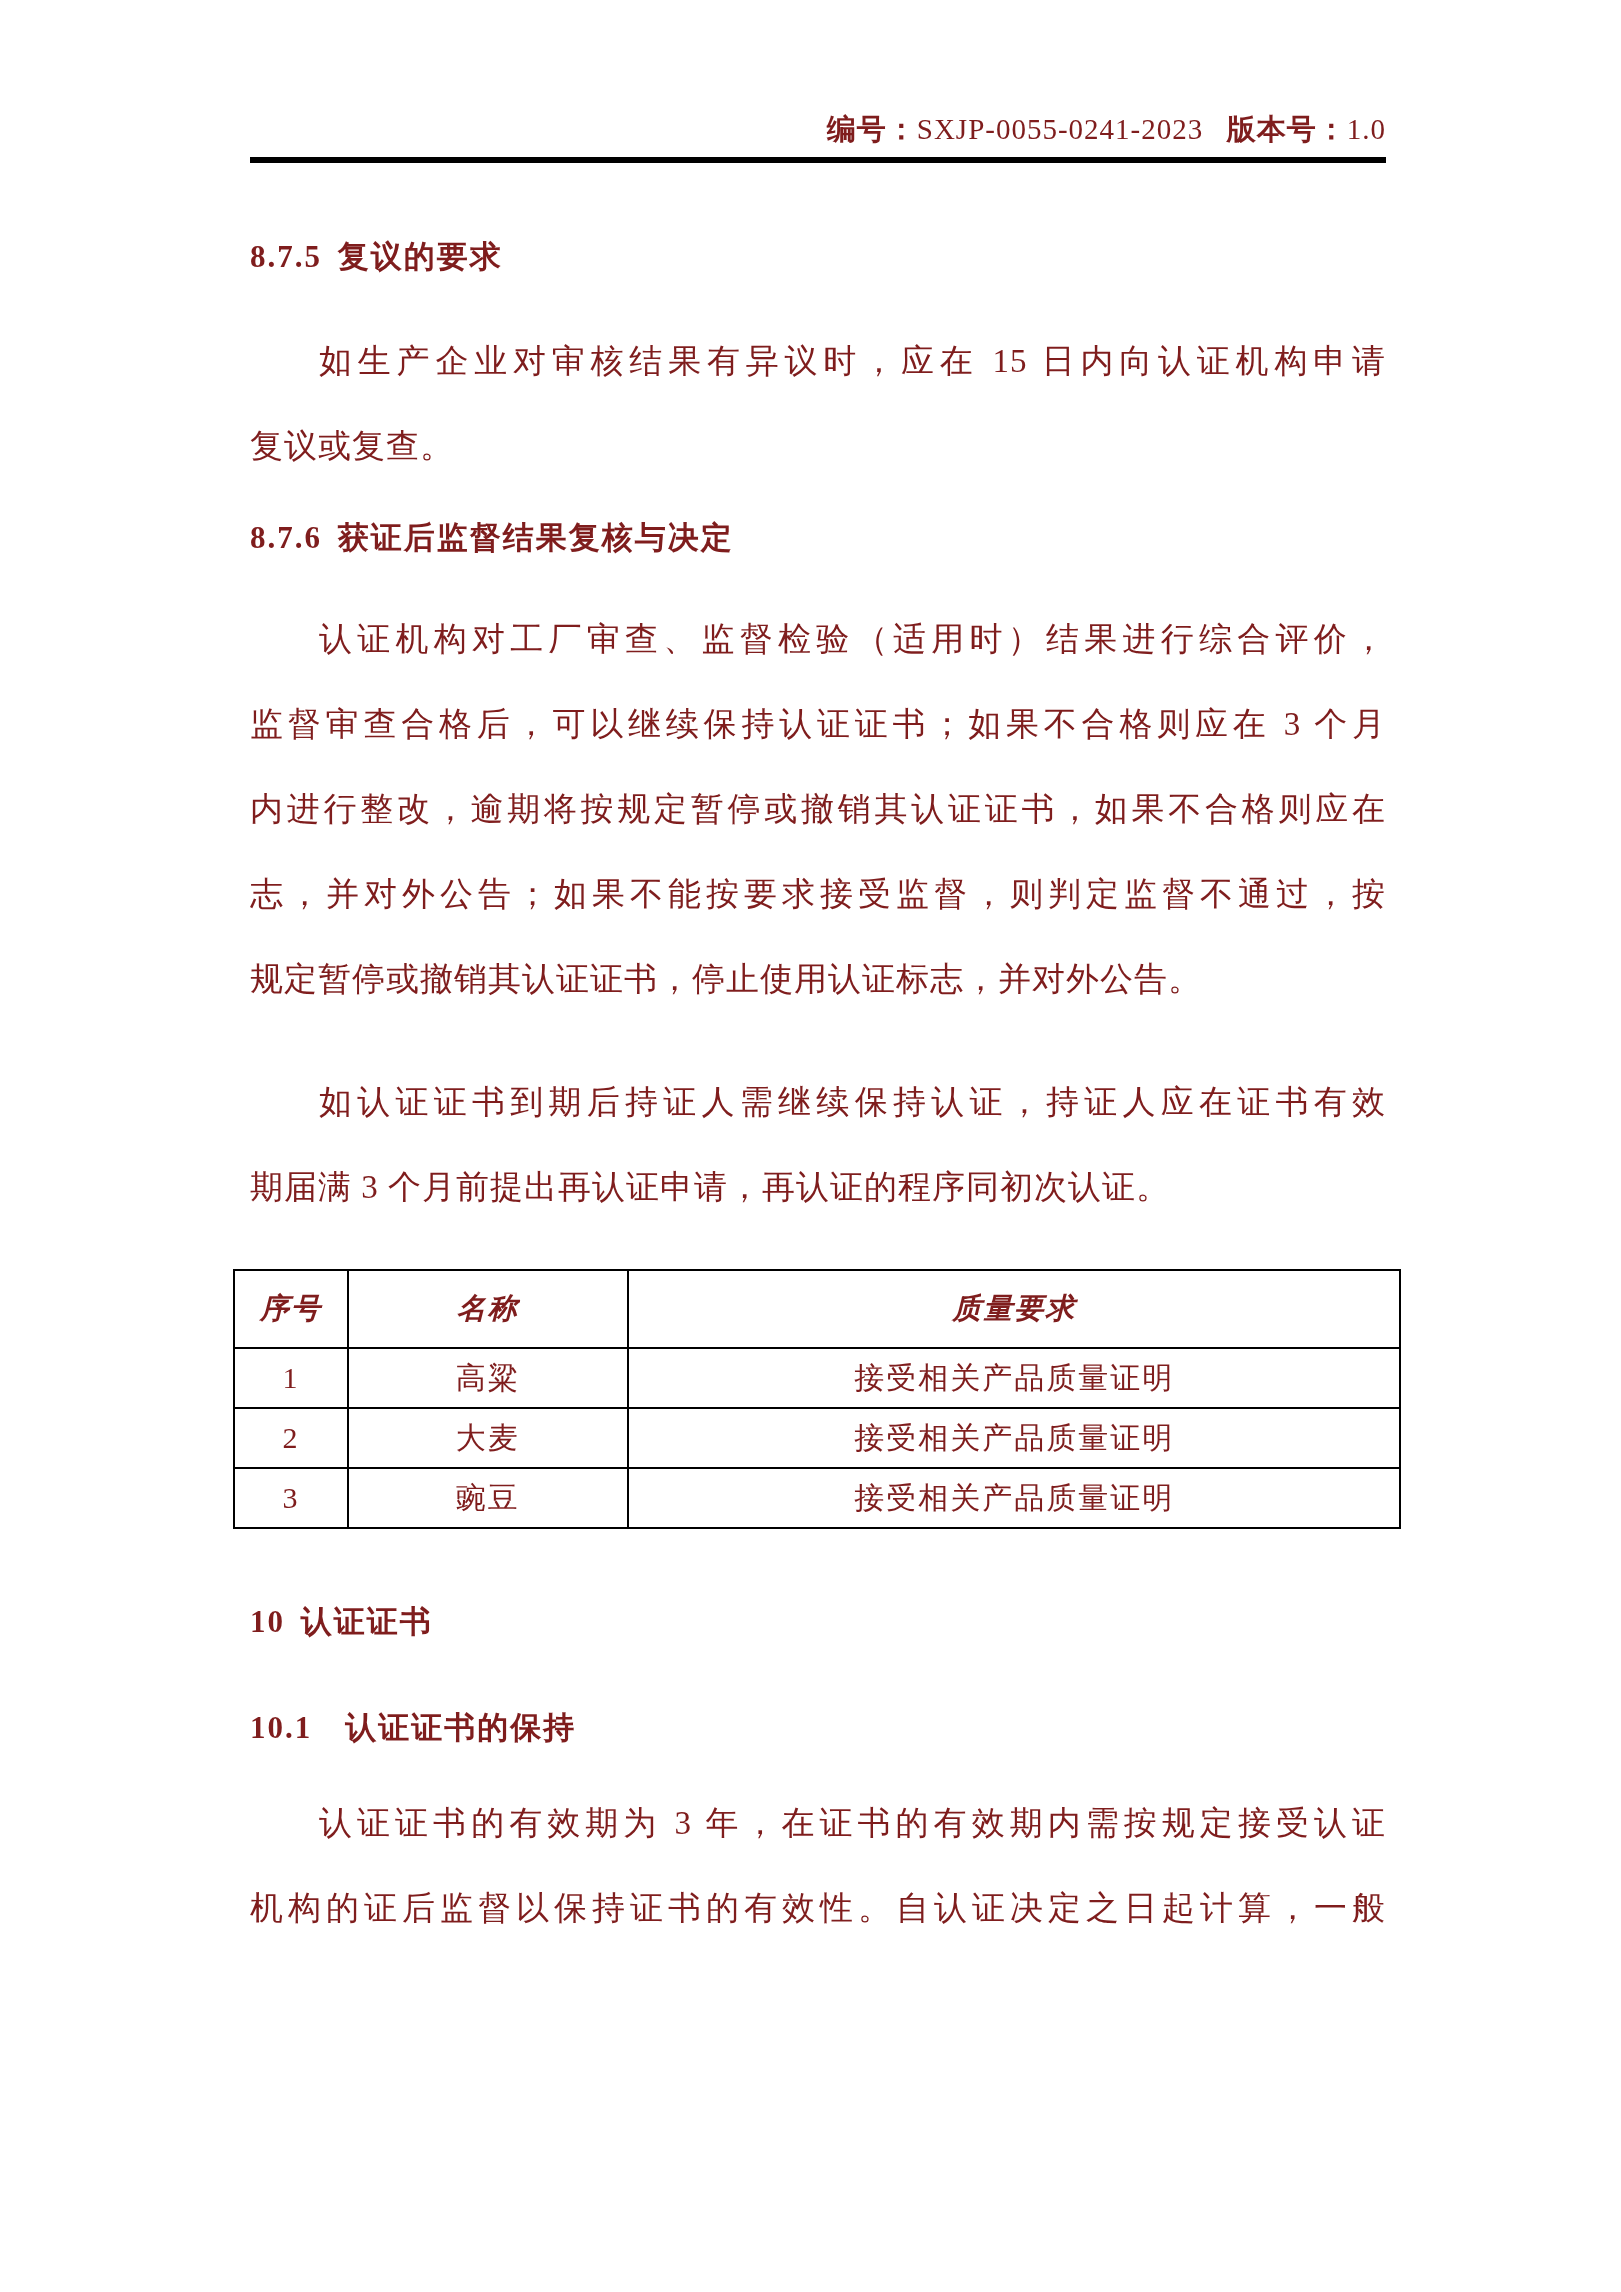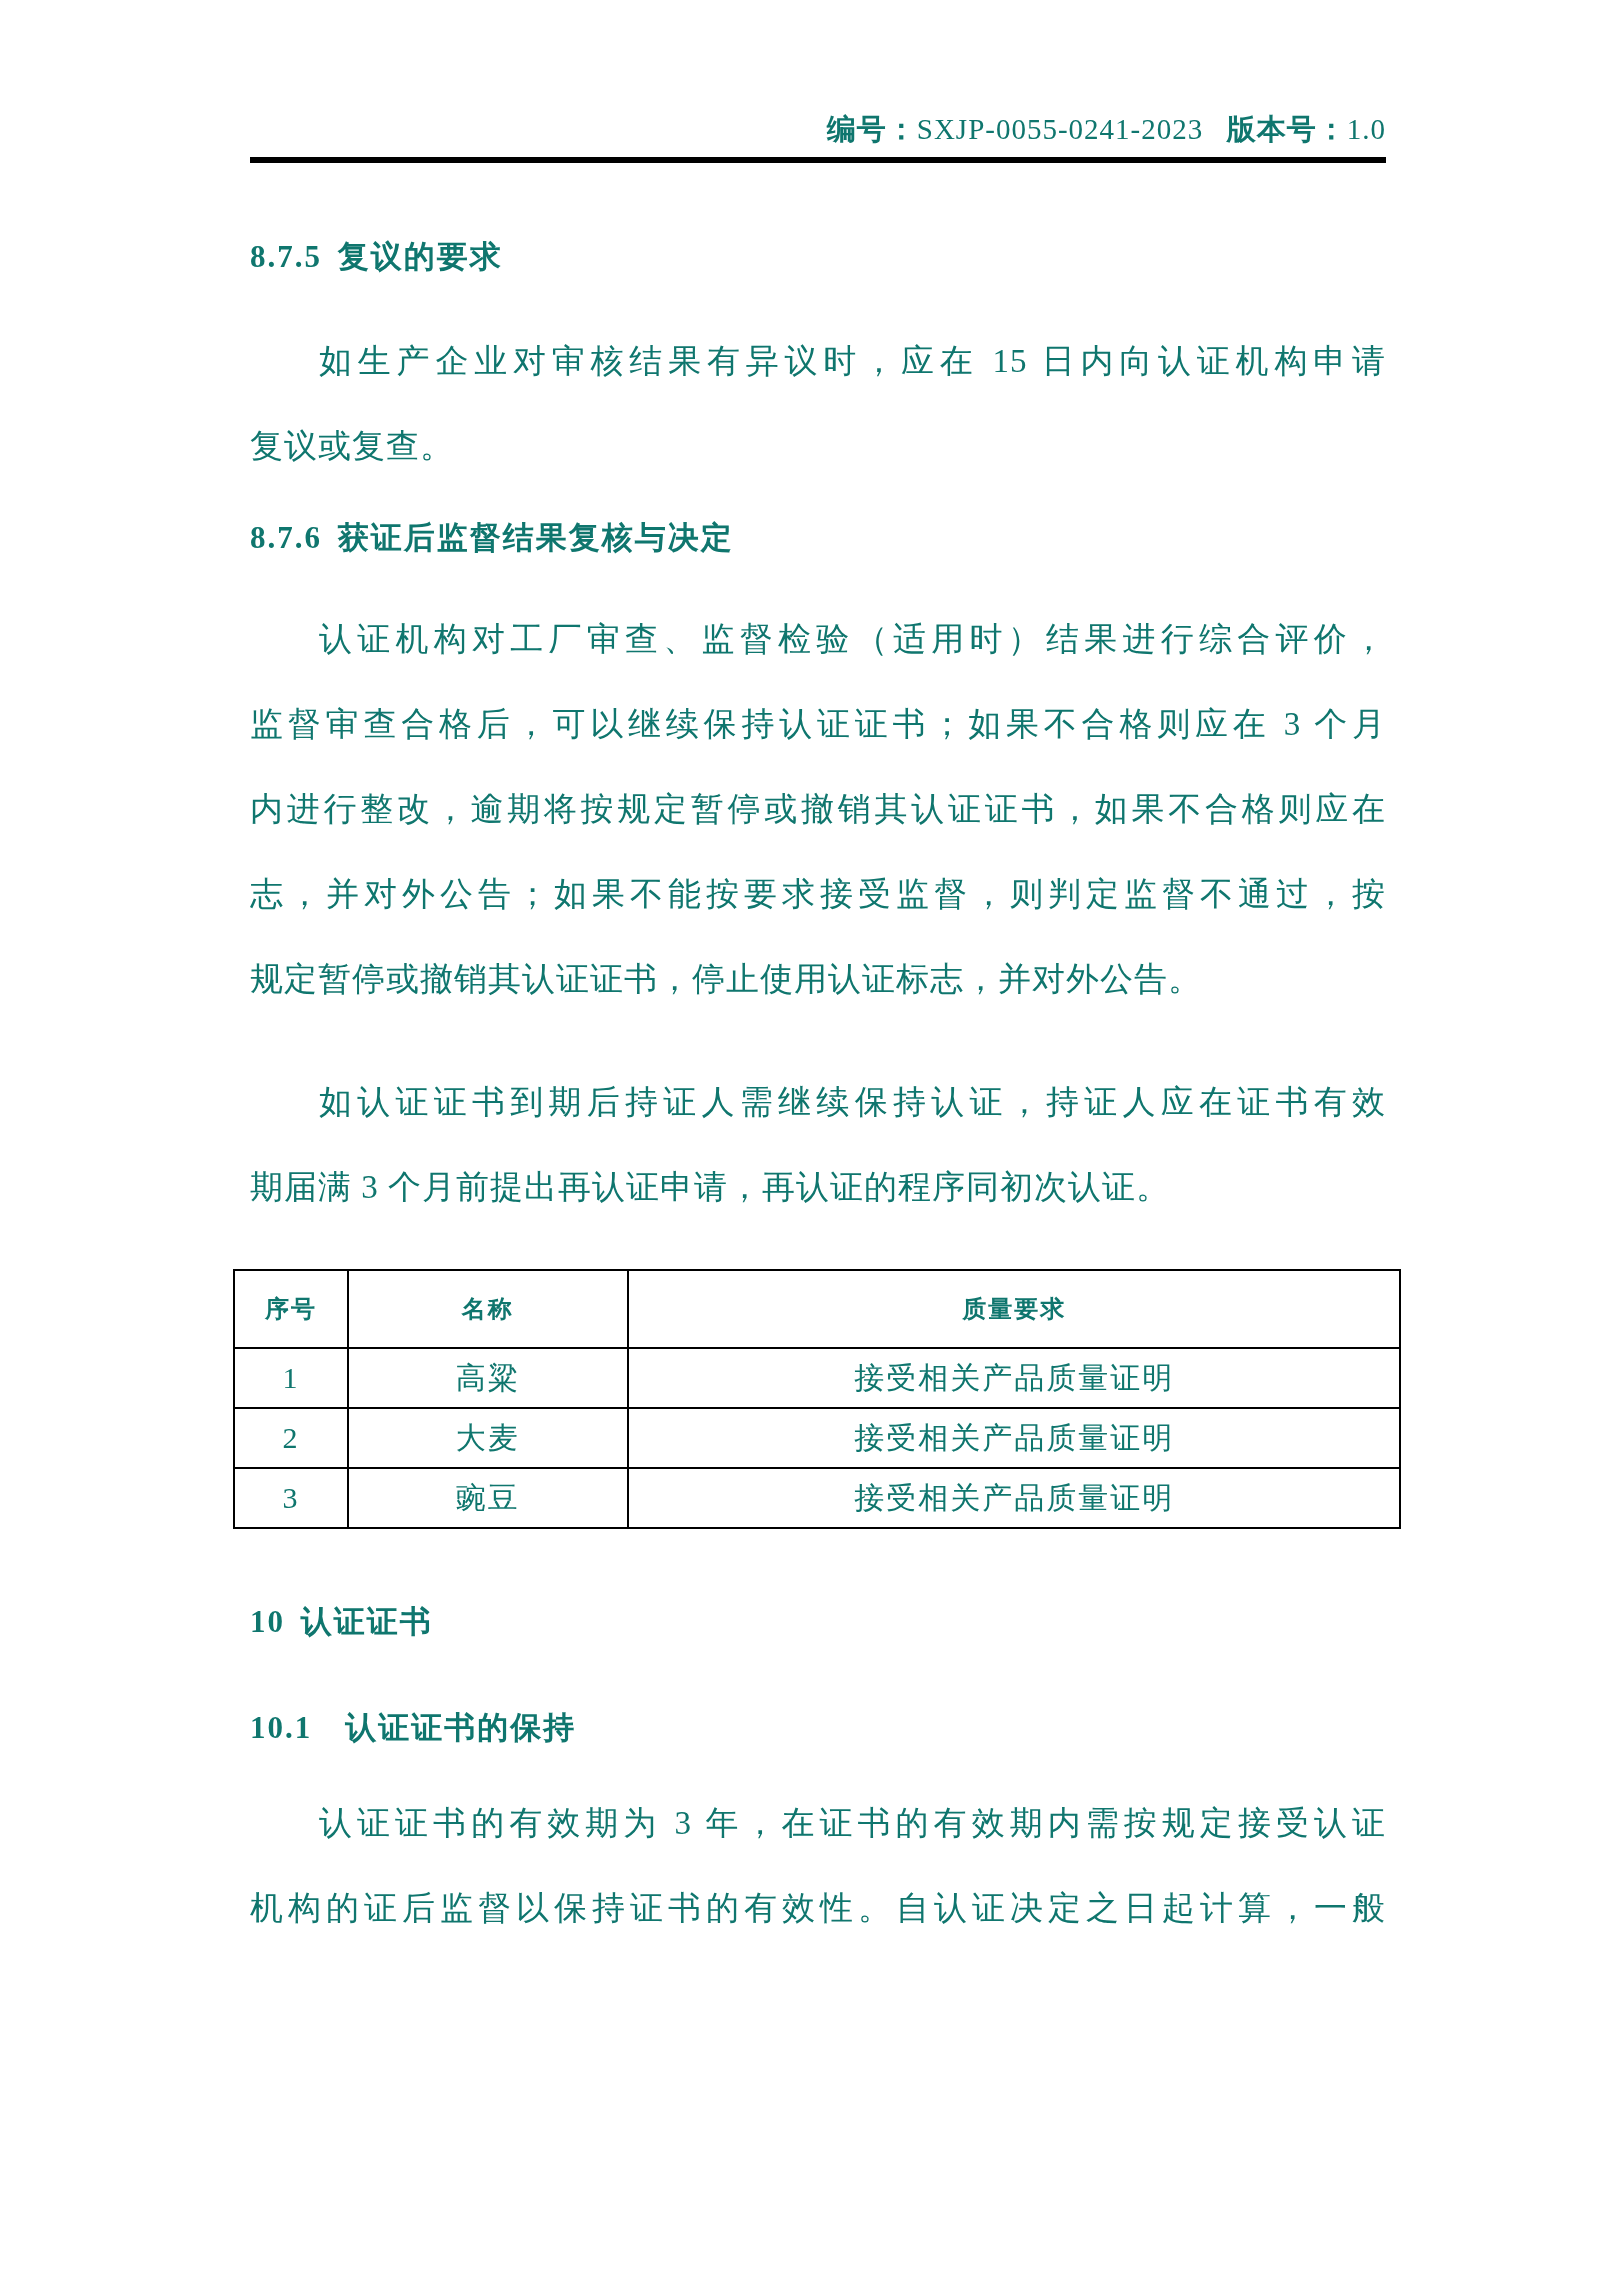--- a/index.html
+++ b/index.html
@@ -6,21 +6,21 @@
     margin: 0;
     padding: 0;
     background: #ffffff;
   }
   .page {
     position: relative;
     width: 1621px;
     height: 2293px;
     margin: 0 auto;
     background: #ffffff;
-    color: #0f766e;
+    color: #7f1d1d;
     font-family: "Liberation Serif", "DejaVu Serif", serif;
     box-sizing: border-box;
     padding: 110px 235px 0 250px;
     overflow: hidden;
   }
 
   
   .doc-header {
     text-align: right;
     font-size: 29px;
@@ -92,23 +92,24 @@
   .materials-table th,
   .materials-table td {
     border: 2px solid #000000;
     text-align: center;
     vertical-align: middle;
     padding: 0;
     overflow: hidden;
   }
   .materials-table th {
     height: 76px;
-    font-size: 24px;
+    font-size: 29px;
     font-weight: bold;
     letter-spacing: 2px;
+    font-style: italic;
   }
   .materials-table td {
     height: 58px;
     font-size: 30px;
     letter-spacing: 2px;
   }
   .col-no   { width: 113px; }
   .col-name { width: 280px; }
   .col-req  { width: 771px; }
 

